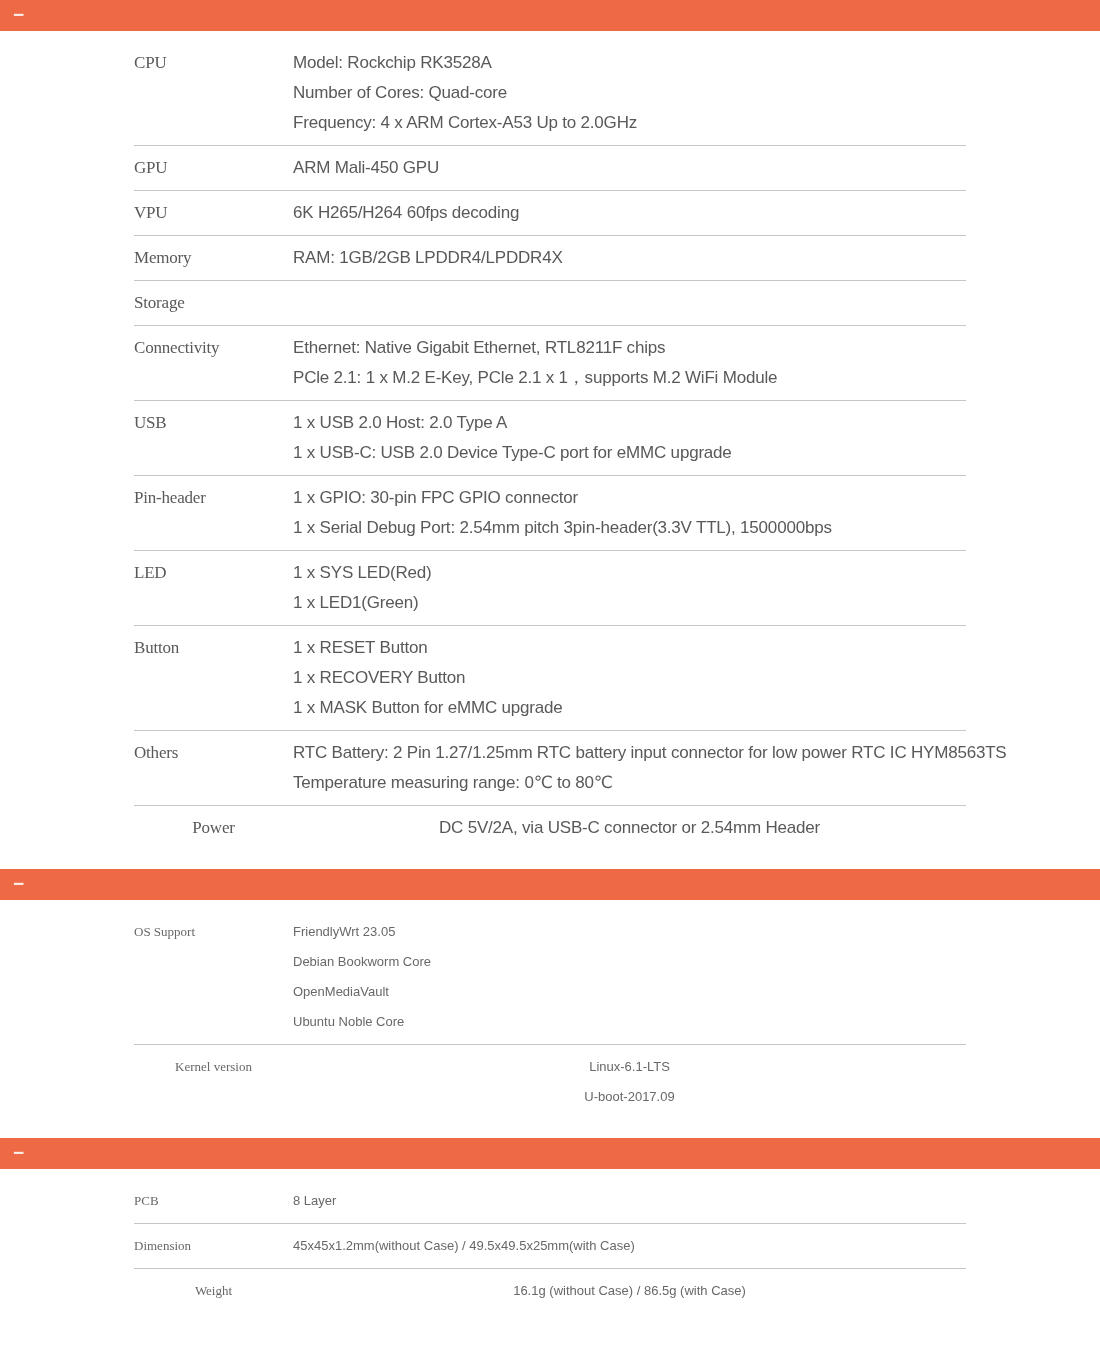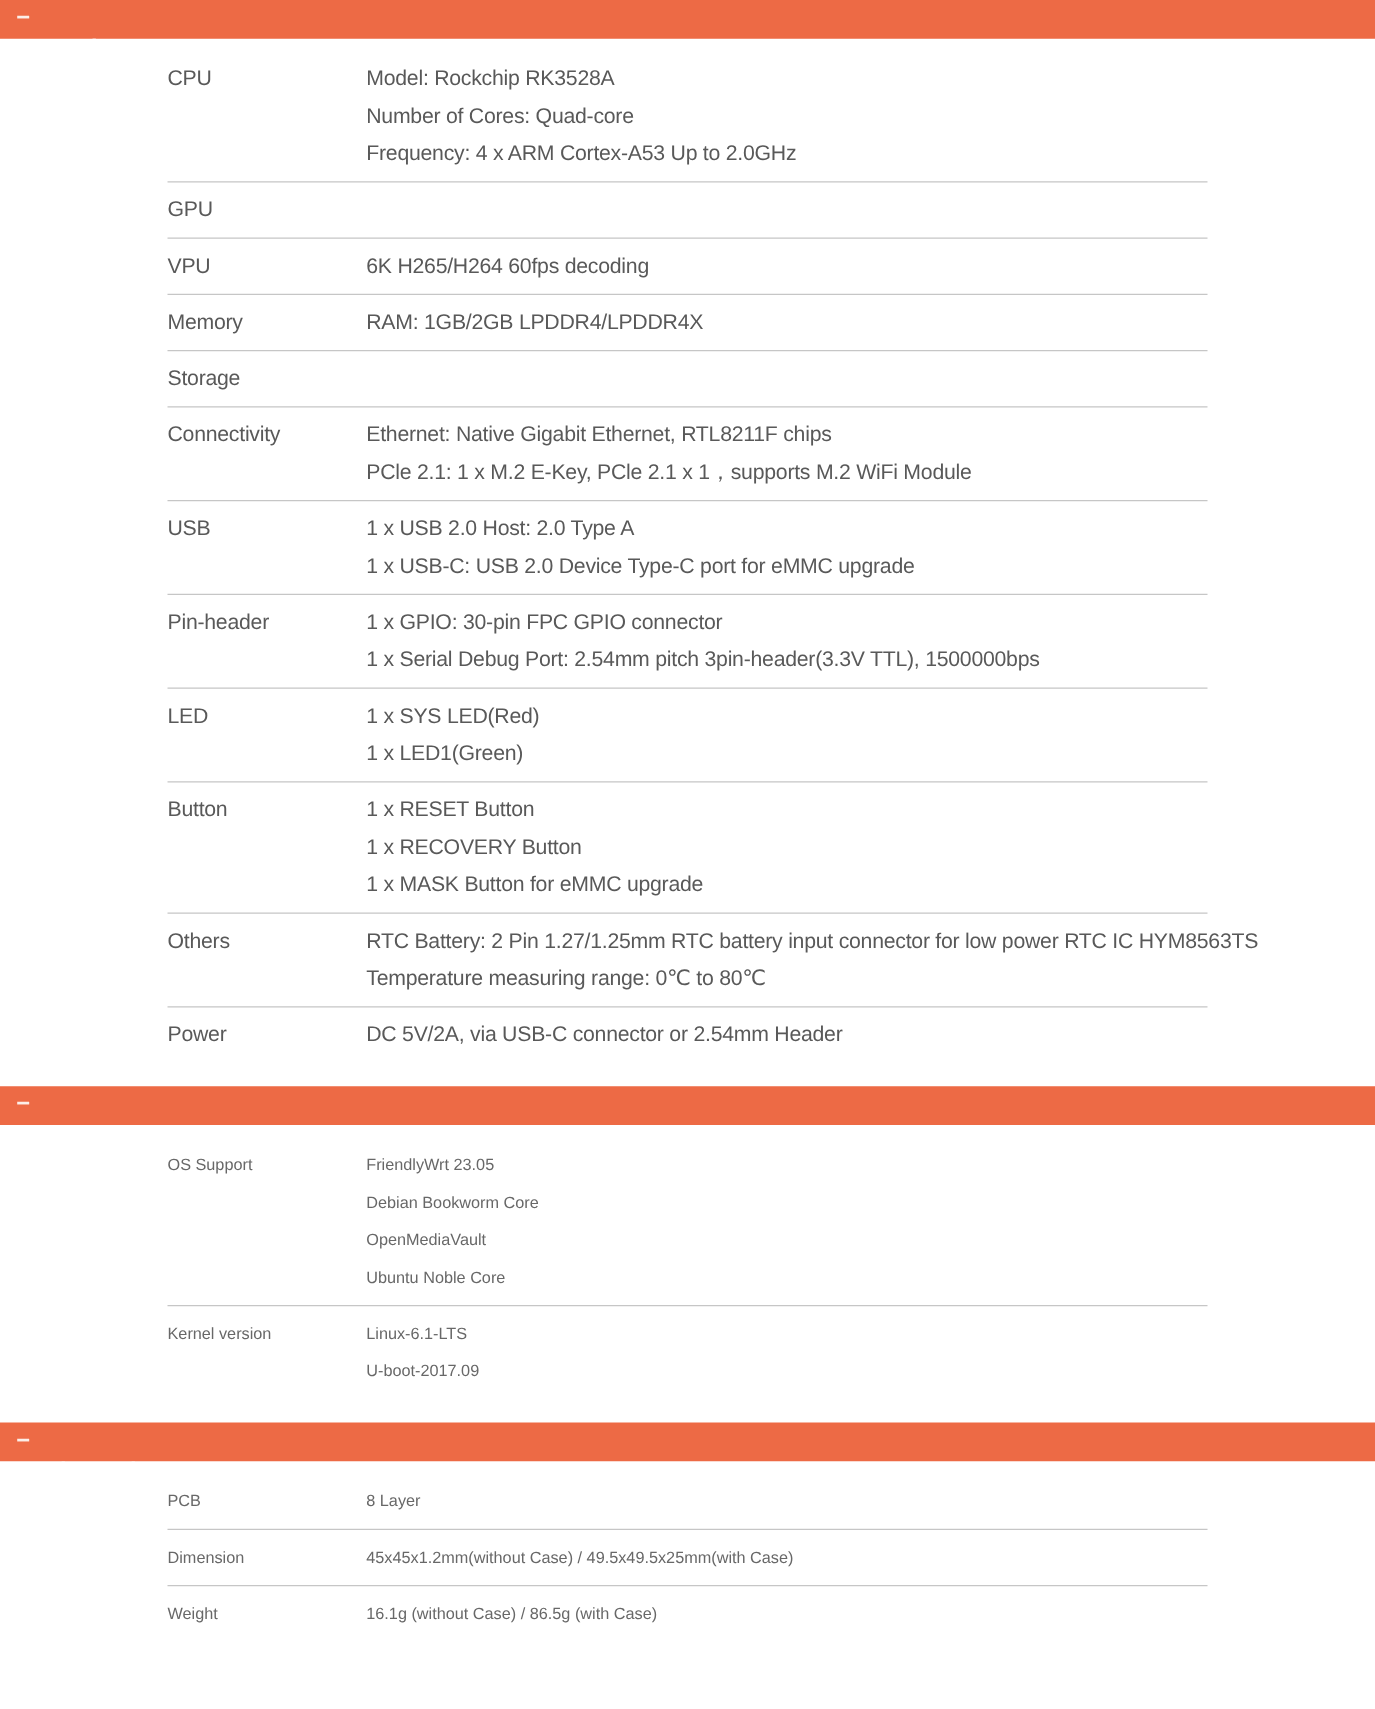--- a/index.html
+++ b/index.html
@@ -38,25 +38,26 @@
   }
 
   
   .section-body { margin: 10px 134px 19px 134px; }
   .spec-row {
     display: flex;
     align-items: flex-start;
     padding: 7px 0;
     border-bottom: 1px solid #c6c6c6;
   }
-  .spec-row:last-child { border-bottom: none; }
+  .spec-row:last-child { border-bottom: none; text-align: center; }
   .spec-label {
     width: 159px;
     flex: 0 0 159px;
     line-height: 30px;
+    font-family: Liberation Serif, serif;
   }
   .spec-value { flex: 1 1 auto; min-width: 0; }
   .spec-line { line-height: 30px; white-space: nowrap; }
 
   
   .sec-a .section-body { font-size: 17px; color: #595959; letter-spacing: -0.2px; }
   
   .sec-b .section-body { font-size: 13px; color: #686868; }
 </style>
 </head>
@@ -72,20 +73,23 @@
         <div class="spec-row">
           <div class="spec-label">CPU</div>
           <div class="spec-value">
             <div class="spec-line">Model: Rockchip RK3528A</div>
             <div class="spec-line">Number of Cores: Quad-core</div>
             <div class="spec-line">Frequency: 4 x ARM Cortex-A53 Up to 2.0GHz</div>
           </div>
         </div>
         <div class="spec-row">
           <div class="spec-label">GPU</div>
+          <div class="spec-value">
+            <div class="spec-line">ARM Mali-450 GPU</div>
+          </div>
         </div>
         <div class="spec-row">
           <div class="spec-label">VPU</div>
           <div class="spec-value">
             <div class="spec-line">6K H265/H264 60fps decoding</div>
           </div>
         </div>
         <div class="spec-row">
           <div class="spec-label">Memory</div>
           <div class="spec-value">

